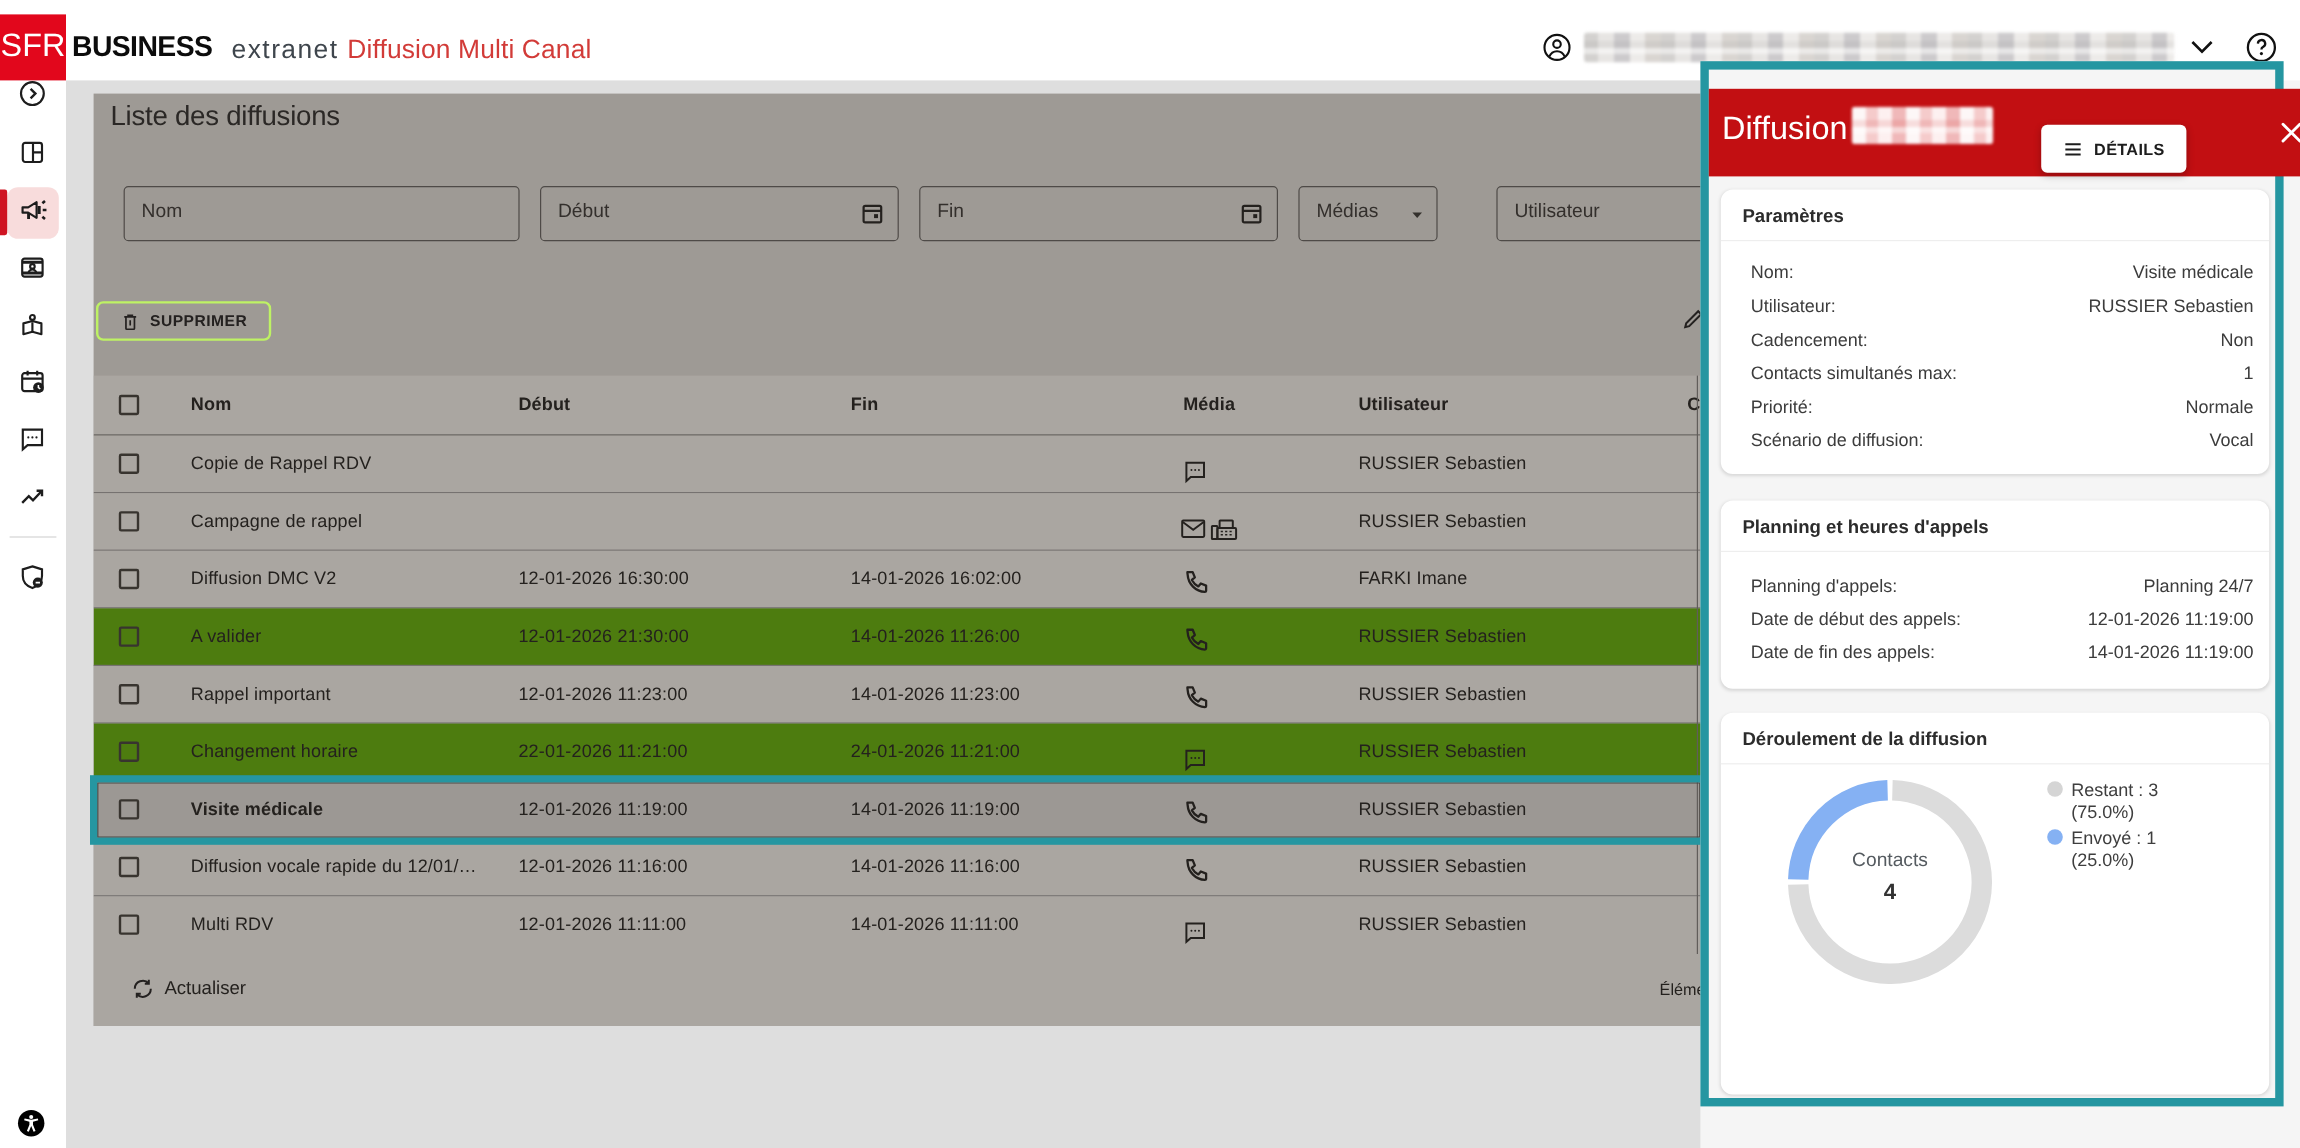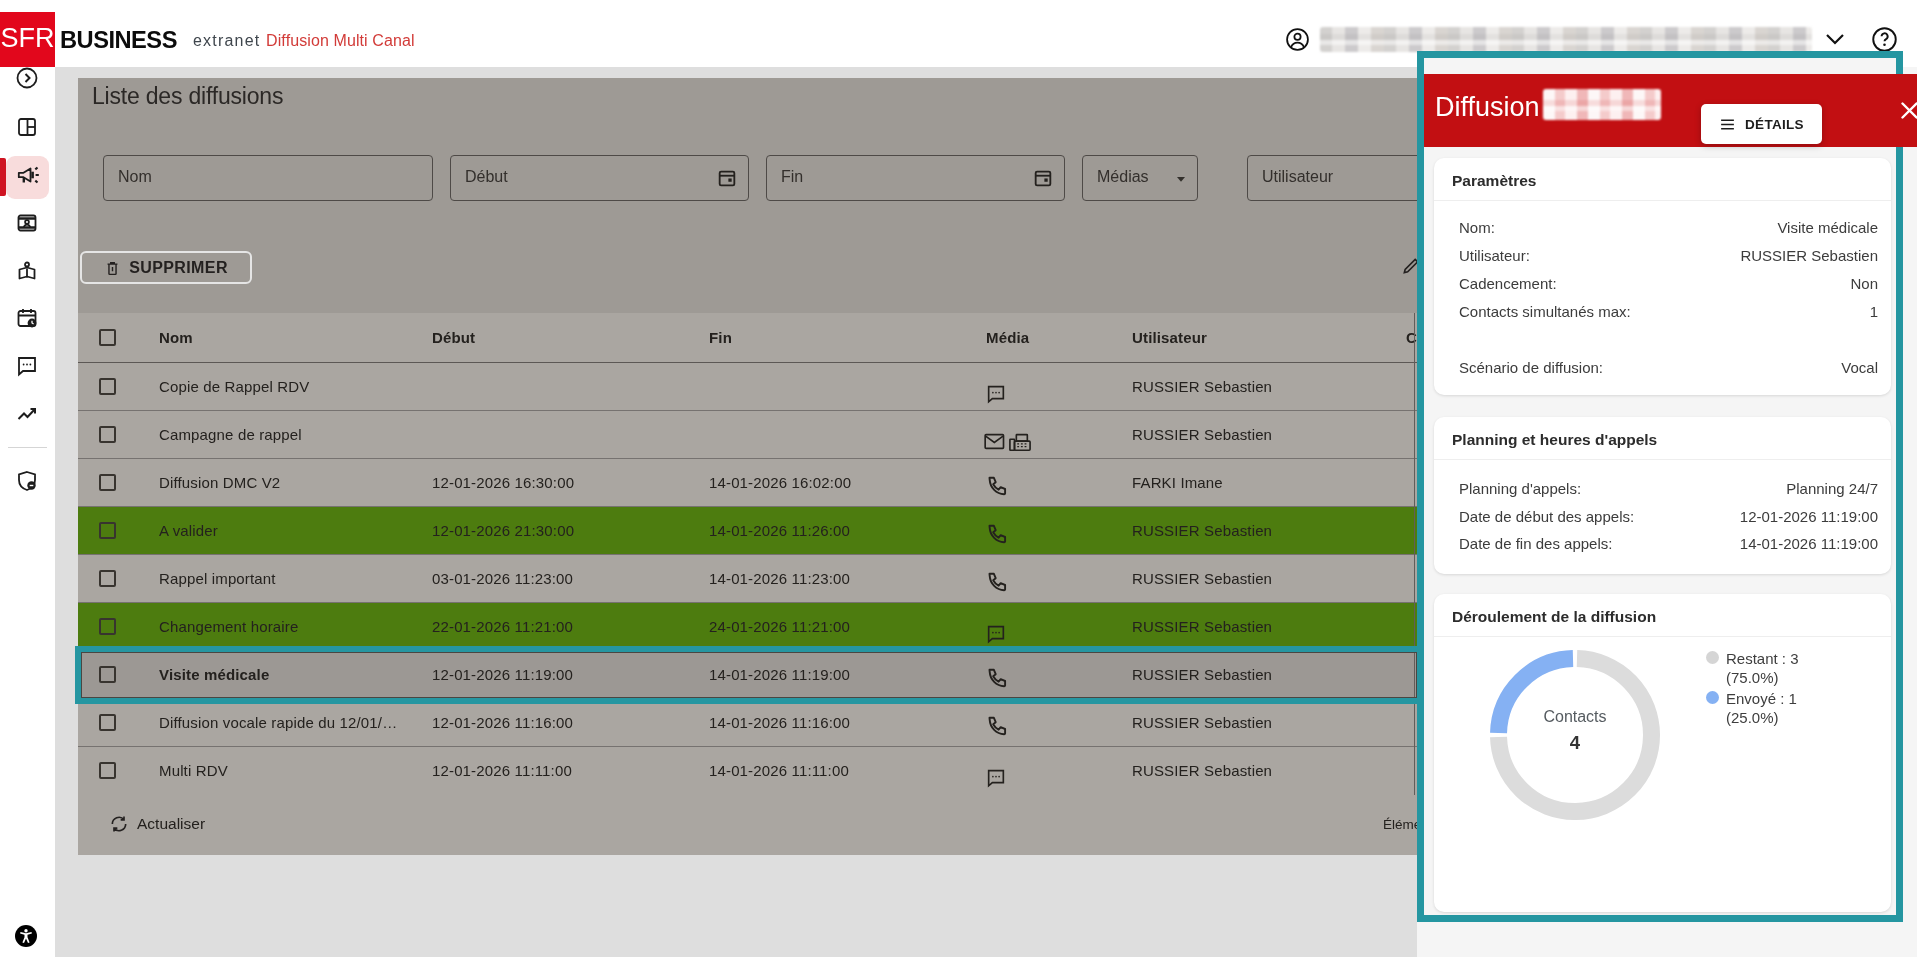--- a/index.html
+++ b/index.html
@@ -6,21 +6,21 @@
   html,body { width:1917px; height:957px; overflow:hidden; background:#fff;
     font-family:"Liberation Sans", sans-serif; }
   .abs { position:absolute; }
   #stage { position:relative; width:1917px; height:957px; }
   
   #topbar { left:0; top:12px; width:1917px; height:55px; background:#fff; z-index:30; }
   #logo { left:0; top:0; width:55px; height:55px; background:#e2071c; color:#fff;
     font-weight:normal; font-size:27px; text-align:center; line-height:52px; letter-spacing:0px;}
   #brand { left:60px; top:0; height:55px; line-height:56px; font-size:24px; font-weight:bold;
     color:#0c0c0c; letter-spacing:-0.5px; transform:scaleX(0.985); transform-origin:0 50%;}
-  #apptitle { left:193px; top:0; height:41px; line-height:57px; font-size:16px; color:#3f464d; letter-spacing:1.2px;}
+  #apptitle { left:193px; top:0; height:41px; line-height:57px; font-size:22px; color:#3f464d; letter-spacing:1.2px;}
   #apptitle .red { letter-spacing:0.1px; }
   #apptitle .red { color:#d23b38; }
   
   .mosaic { background-image:
       repeating-linear-gradient(0deg, rgba(255,255,255,0) 0 7px, rgba(255,255,255,.5) 7px 12px, rgba(40,40,40,.05) 12px 18px, rgba(255,255,255,0) 18px 25px),
       repeating-linear-gradient(90deg, #d3d1cf 0 12px, #e7e5e3 12px 25px, #cccacc 25px 38px, #edebe9 38px 51px, #d9d5d1 51px 64px);
     filter: blur(1.3px); border-radius:3px; }
   
   #sidebar { left:0; top:55px; width:55px; height:902px; background:#fff; z-index:25; }
   .sideicon { position:absolute; left:15px; width:24px; height:24px; }
@@ -29,22 +29,22 @@
   #sidediv { position:absolute; left:8px; top:392px; width:39px; height:1px; background:#d5d5d5; }
   
   #mainbg { left:55px; top:55px; width:1862px; height:902px; background:#dedede; }
   #rightbg { left:1417px; top:55px; width:500px; height:902px; background:#f5f5f5; }
   
   #card { left:78px; top:78px; width:1799px; height:777px; background:#9e9a95; overflow:hidden; color:#24211e; }
   #card h1 { font-size:23px; font-weight:normal; color:#2b2826; position:absolute; left:14px; top:5px; letter-spacing:-0.2px; }
   .finput { position:absolute; top:77px; height:46px; border:1px solid #4e4a47; border-radius:4px; }
   .finput .lbl { position:absolute; left:14px; top:12px; font-size:16px; color:#332f2c; }
   .calic { position:absolute; top:11px; width:22px; height:22px; }
-  .btn-sup { position:absolute; left:2px; top:173px; width:172px; height:33px; border:2px solid #e5e5e5;
-    border-radius:6px; font-size:16px; font-weight:bold; color:#242120; letter-spacing:0.4px;
+  .btn-sup { position:absolute; left:2px; top:173px; width:146px; height:33px; border:2px solid #bef264;
+    border-radius:6px; font-size:13px; font-weight:bold; color:#242120; letter-spacing:0.4px;
     display:flex; align-items:center; justify-content:center; gap:8px;}
   
   .row { position:absolute; left:0; width:1799px; height:48px; border-bottom:1px solid #767270; background:#aaa6a1; }
   .row .cell { position:absolute; top:0; height:48px; line-height:48px; font-size:15px; letter-spacing:0.15px; white-space:nowrap; }
   .chk { position:absolute; left:21px; top:15px; width:17px; height:17px; border:2px solid #38342f; border-radius:2px; }
   .cName { left:81px; }
   .cDeb { left:354px; }
   .cFin { left:631px; }
   .cMed { left:908px; }
   .cUti { left:1054px; }
@@ -172,21 +172,21 @@
           <div class="cell cDeb">12-01-2026 21:30:00</div>
           <div class="cell cFin">14-01-2026 11:26:00</div>
           <div class="cell" style="left:907px; top:10px; height:24px;"><svg width="24" height="24" viewBox="0 0 24 24" fill="none" stroke="#24211e" stroke-width="1.9" stroke-linejoin="round">
               <path d="M4.5 3.8h4.4l1.8 4.4-2.5 2.1a12.8 12.8 0 0 0 5.4 5.4l2.1-2.5 4.4 1.8v4.4a1 1 0 0 1-1 .9A15.3 15.3 0 0 1 4.7 5.9 15 15 0 0 1 4.5 3.8z"></path>
             </svg></div>
           <div class="cell cUti">RUSSIER Sebastien</div>
         </div>
         <div class="row " style="top:242px;">
           <div class="chk"></div>
           <div class="cell cName">Rappel important</div>
-          <div class="cell cDeb">03-01-2026 11:23:00</div>
+          <div class="cell cDeb">12-01-2026 11:23:00</div>
           <div class="cell cFin">14-01-2026 11:23:00</div>
           <div class="cell" style="left:907px; top:10px; height:24px;"><svg width="24" height="24" viewBox="0 0 24 24" fill="none" stroke="#24211e" stroke-width="1.9" stroke-linejoin="round">
               <path d="M4.5 3.8h4.4l1.8 4.4-2.5 2.1a12.8 12.8 0 0 0 5.4 5.4l2.1-2.5 4.4 1.8v4.4a1 1 0 0 1-1 .9A15.3 15.3 0 0 1 4.7 5.9 15 15 0 0 1 4.5 3.8z"></path>
             </svg></div>
           <div class="cell cUti">RUSSIER Sebastien</div>
         </div>
         <div class="row dark" style="top:290px;">
           <div class="chk"></div>
           <div class="cell cName">Changement horaire</div>
           <div class="cell cDeb">22-01-2026 11:21:00</div>
@@ -262,20 +262,21 @@
         </svg>
       DÉTAILS</div>
 
     <div class="pcard" style="top:100px; height:237px;">
       <h2>Paramètres</h2>
         <div class="hr"></div>
       <div class="prow" style="top:61px;">Nom:<span class="v">Visite médicale</span></div>
       <div class="prow" style="top:89px;">Utilisateur:<span class="v">RUSSIER Sebastien</span></div>
       <div class="prow" style="top:117px;">Cadencement:<span class="v">Non</span></div>
       <div class="prow" style="top:145px;">Contacts simultanés max:<span class="v">1</span></div>
+      <div class="prow" style="top:173px;">Priorité:<span class="v">Normale</span></div>
       <div class="prow" style="top:201px;">Scénario de diffusion:<span class="v">Vocal</span></div>
     </div>
 
     <div class="pcard" style="top:359px; height:157px;">
       <h2>Planning et heures d'appels</h2>
         <div class="hr"></div>
       <div class="prow" style="top:63px;">Planning d'appels:<span class="v">Planning 24/7</span></div>
       <div class="prow" style="top:91px;">Date de début des appels:<span class="v">12-01-2026 11:19:00</span></div>
       <div class="prow" style="top:118px;">Date de fin des appels:<span class="v">14-01-2026 11:19:00</span></div>
     </div>

